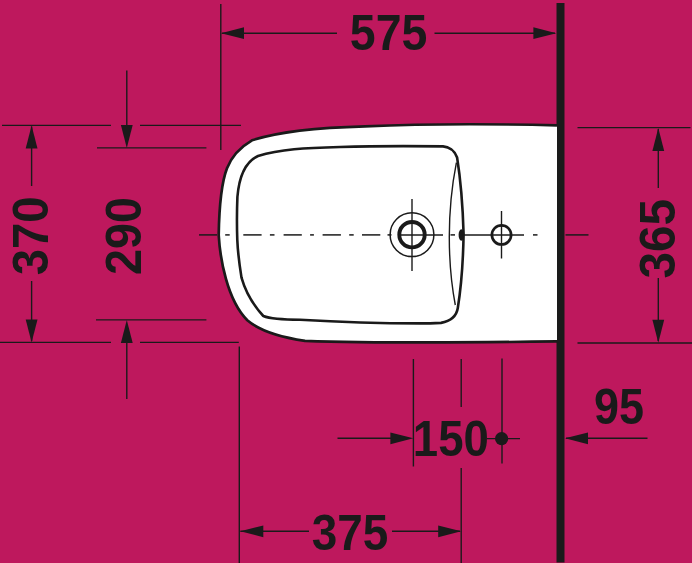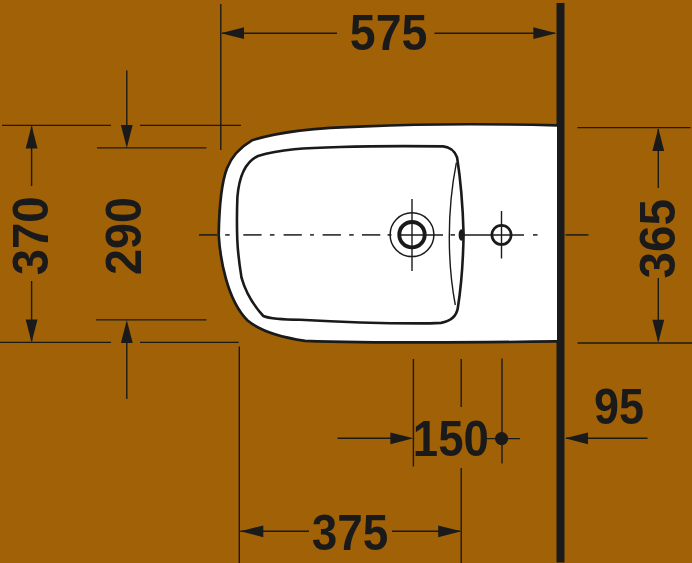--- a/index.html
+++ b/index.html
@@ -1,16 +1,16 @@
 <!DOCTYPE html>
 <html><head>
 <meta charset="utf-8">
 <style>
   html,body{margin:0;padding:0;background:#fff;}
-  .page{width:692px;height:563px;position:relative;overflow:hidden;background:#a16207;}
+  .page{width:692px;height:563px;position:relative;overflow:hidden;background:#be185d;}
   svg{display:block;}
   text{font-family:"Liberation Sans",sans-serif;font-weight:bold;fill:#1a1a1a;}
 </style>
 </head>
 <body>
 <div class="page">
 <svg width="692" height="563" viewBox="0 0 692 563">
 
   <g>
         <rect x="556.5" y="3" width="8" height="559.5" fill="#1a1a1a"></rect>

